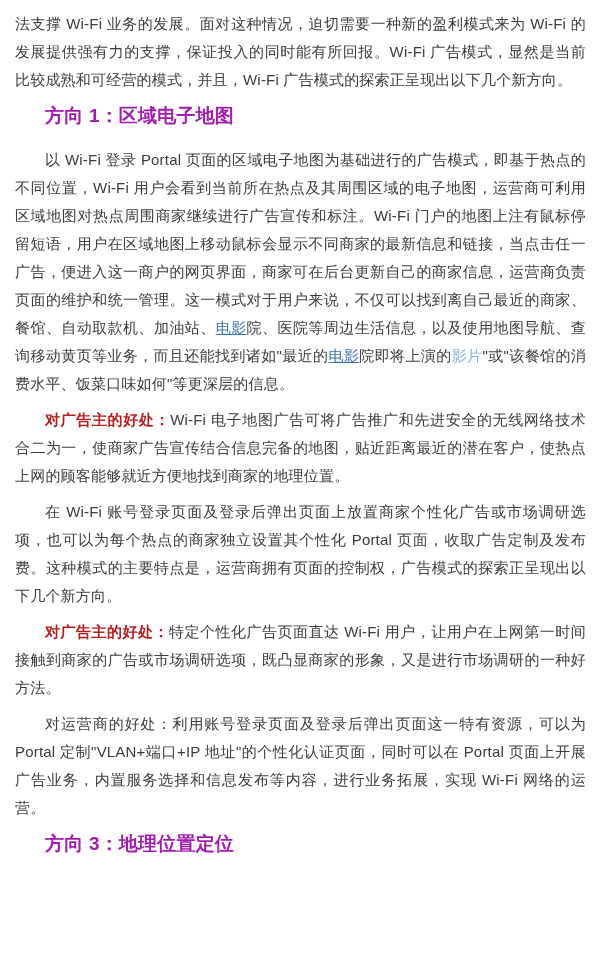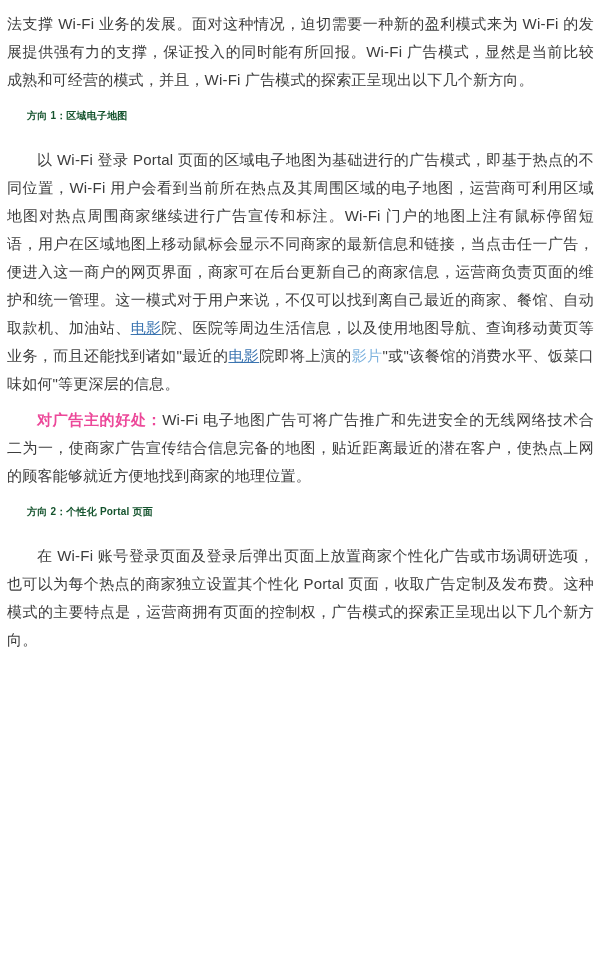--- a/index.html
+++ b/index.html
@@ -10,46 +10,48 @@
     font-family: "Liberation Sans", "DejaVu Sans", sans-serif;
   }
   .page {
     box-sizing: border-box;
     width: 600px; height: 957px;
     padding: 2px 6px 0 7px;
     background: #ffffff;
     overflow: hidden;
   }
   .para {
-    margin: 8px 0;
+    margin: 8px 8px;
     font-size: 15px;
     line-height: 28px;
     color: #3c3c3c;
     text-align: justify;
     text-indent: 2em;
     letter-spacing: 0.2px;
   }
   .para.noindent { text-indent: 0; }
   .heading {
     margin: 2px 0 16px 0;
-    font-size: 10px;
+    font-size: 19px;
     line-height: 28px;
     font-weight: bold;
-    color: #14532d;
+    color: #a21caf;
     text-indent: 2em;
     letter-spacing: 0.2px;
   }
-  .bold { font-weight: bold; color: #ec4899; }
+  .bold { font-weight: bold; color: #b91c1c; }
   .link { cursor: pointer; }
   .link.dark  { color: #3b74b0; text-decoration: underline; }
   .link.light { color: #7db2de; }
 </style>
 </head>
 <body>
 
 <div class="page">
     <p class="para noindent"><span>法支撑 Wi-Fi 业务的发展。面对这种情况，迫切需要一种新的盈利模式来为 Wi-Fi 的发展提供强有力的支撑，保证投入的同时能有所回报。Wi-Fi 广告模式，显然是当前比较成熟和可经营的模式，并且，Wi-Fi 广告模式的探索正呈现出以下几个新方向。</span></p>
     <div class="heading"><span>方向 1：区域电子地图</span></div>
     <p class="para"><span>以 Wi-Fi 登录 Portal 页面的区域电子地图为基础进行的广告模式，即基于热点的不同位置，Wi-Fi 用户会看到当前所在热点及其周围区域的电子地图，运营商可利用区域地图对热点周围商家继续进行广告宣传和标注。Wi-Fi 门户的地图上注有鼠标停留短语，用户在区域地图上移动鼠标会显示不同商家的最新信息和链接，当点击任一广告，便进入这一商户的网页界面，商家可在后台更新自己的商家信息，运营商负责页面的维护和统一管理。这一模式对于用户来说，不仅可以找到离自己最近的商家、餐馆、自动取款机、加油站、</span><span class="link dark" style="color: rgb(59, 116, 176);">电影</span><span>院、医院等周边生活信息，以及使用地图导航、查询移动黄页等业务，而且还能找到诸如"最近的</span><span class="link dark" style="color: rgb(59, 116, 176);">电影</span><span>院即将上演的</span><span class="link light" style="color: rgb(125, 178, 222);">影片</span><span>"或"该餐馆的消费水平、饭菜口味如何"等更深层的信息。</span></p>
     <p class="para"><span class="bold">对广告主的好处：</span><span>Wi-Fi 电子地图广告可将广告推广和先进安全的无线网络技术合二为一，使商家广告宣传结合信息完备的地图，贴近距离最近的潜在客户，使热点上网的顾客能够就近方便地找到商家的地理位置。</span></p>
-    <div class="heading"><span>方向 2：个性化 Portal 页面</span></div>
     <p class="para"><span>在 Wi-Fi 账号登录页面及登录后弹出页面上放置商家个性化广告或市场调研选项，也可以为每个热点的商家独立设置其个性化 Portal 页面，收取广告定制及发布费。这种模式的主要特点是，运营商拥有页面的控制权，广告模式的探索正呈现出以下几个新方向。</span></p>
+    <p class="para"><span class="bold">对广告主的好处：</span><span>特定个性化广告页面直达 Wi-Fi 用户，让用户在上网第一时间接触到商家的广告或市场调研选项，既凸显商家的形象，又是进行市场调研的一种好方法。</span></p>
+    <p class="para"><span>对运营商的好处：利用账号登录页面及登录后弹出页面这一特有资源，可以为 Portal 定制"VLAN+端口+IP 地址"的个性化认证页面，同时可以在 Portal 页面上开展广告业务，内置服务选择和信息发布等内容，进行业务拓展，实现 Wi-Fi 网络的运营。</span></p>
+    <div class="heading"><span>方向 3：地理位置定位</span></div>
   </div>
 
 </body></html>

